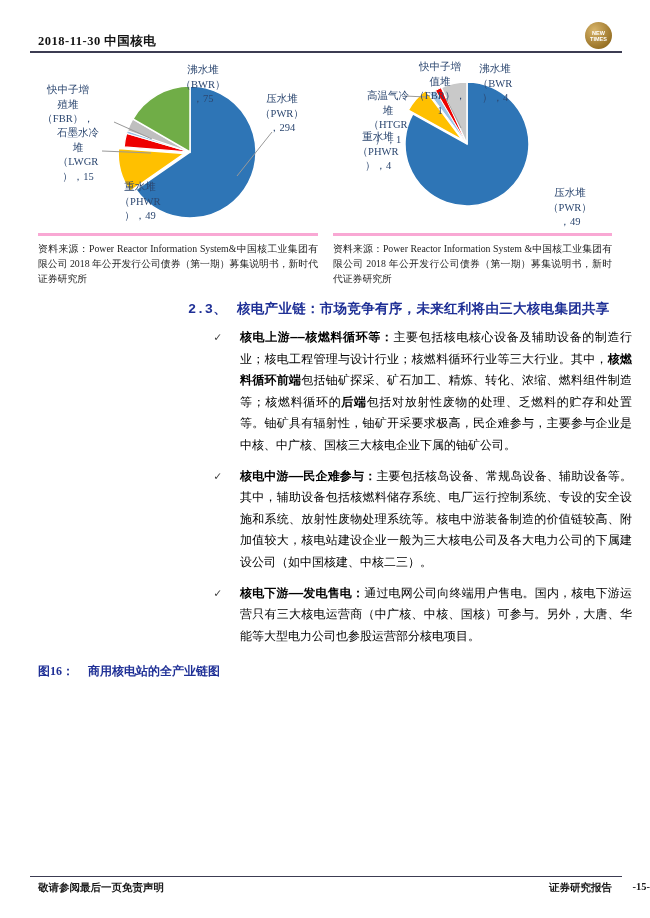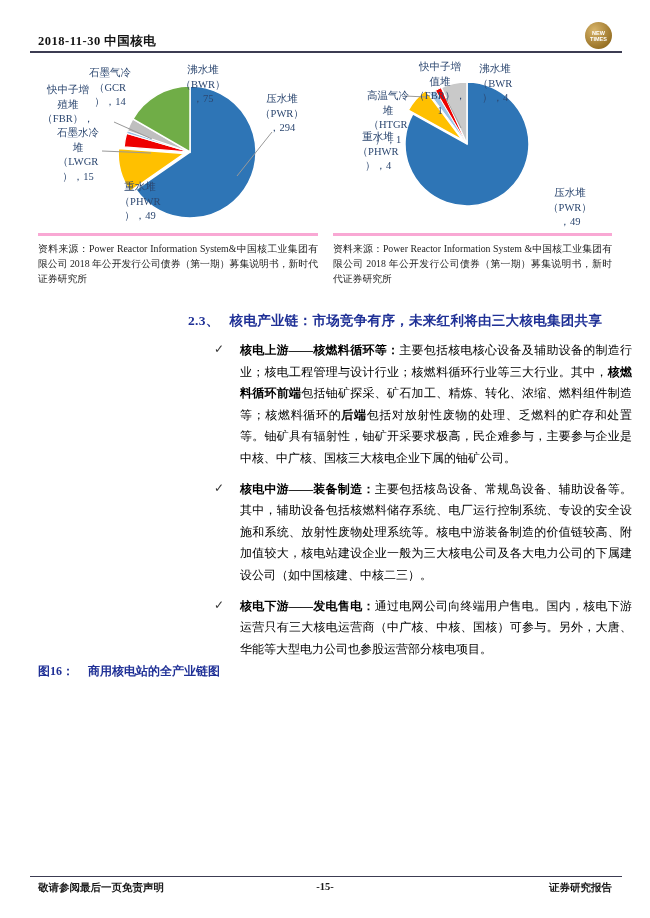--- a/index.html
+++ b/index.html
@@ -22,38 +22,38 @@
   .panel.left{left:38px;width:280px;}
   .panel.right{left:333px;width:279px;}
   .plot{position:absolute;left:0;top:0;width:100%;height:176px;}
   .plot svg{position:absolute;left:0;top:0;}
   .plbl{position:absolute;width:70px;text-align:center;font-size:10.5px;line-height:14.5px;
         color:#2c4770;white-space:pre-line;z-index:3;}
   .src{position:absolute;left:0;top:177px;width:100%;border-top:3px solid #f9a8d4;padding-top:5px;
        font-size:9.8px;line-height:15px;color:#1c1c1c;text-align:justify;}
 
   
-  .content{position:absolute;left:188px;top:312px;width:444px;}
+  .content{position:absolute;left:188px;top:300px;width:444px;font-family:Liberation Mono, monospace;}
   .h2{font-size:13.5px;font-weight:bold;color:#1f3096;letter-spacing:.3px;margin:0 0 10px 0;}
   .h2 .num{margin-right:10px;}
   .para{font-size:12.2px;line-height:21.6px;text-align:justify;text-indent:2em;margin:0 0 4px 0;color:#000;}
   .b{font-weight:bold;}
   .bullet{position:relative;margin-top:9px;padding-left:52px;}
   .bullet .mark{position:absolute;left:26px;top:2px;font-size:12px;color:#3a3a3a;}
   .bullet .btxt{font-size:12px;line-height:21.6px;text-align:justify;color:#000000;}
 
   
   .fig16{position:absolute;left:38px;top:663px;font-size:12px;font-weight:bold;color:#1f3096;}
   .fig16 .flabel{margin-right:14px;}
 
   
   .ft-rule{position:absolute;left:30px;top:876px;width:592px;height:1px;background:#3c3c52;}
   .ft{position:absolute;top:881px;font-size:10.5px;color:#1a1a1a;font-weight:bold;}
   .ft.l{left:38px;}
-  .ft.c{left:0;width:650px;text-align:center;}
+  .ft.c{left:0;width:650px;text-align:right;}
   .ft.r{right:38px;}
 </style>
 </head>
 <body>
 
 <div class="page">
 
   <div class="hdr-left">2018-11-30 中国核电</div>
   <div class="logo">
     <div class="seal">
@@ -75,23 +75,20 @@
         <line x1="234" y1="76" x2="199" y2="120" stroke="#999" stroke-width="1"></line>
         <line x1="76" y1="66" x2="114" y2="83" stroke="#999" stroke-width="1"></line>
         <line x1="64" y1="95" x2="113" y2="97" stroke="#999" stroke-width="1"></line>
       </svg>
       <div class="plbl" style="left:130px;top:7px;">沸水堆
 （BWR）
 ，75</div>
       <div class="plbl" style="left:209px;top:36px;">压水堆
 （PWR）
 ，294</div>
-      <div class="plbl" style="left:37px;top:10px;">石墨气冷
-（GCR
-），14</div>
       <div class="plbl" style="left:-5px;top:27px;">快中子增
 殖堆
 （FBR），</div>
       <div class="plbl" style="left:5px;top:70px;">石墨水冷
 堆
 （LWGR
 ），15</div>
       <div class="plbl" style="left:67px;top:124px;">重水堆
 （PHWR
 ），49</div>
@@ -137,21 +134,21 @@
     </div>
 
 
     <div class="bullet">
       <span class="mark">✓</span>
       <div class="btxt"><span class="b">核电上游——核燃料循环等：</span><span>主要包括核电核心设备及辅助设备的制造行业；核电工程管理与设计行业；核燃料循环行业等三大行业。其中，</span><span class="b">核燃料循环前端</span><span>包括铀矿探采、矿石加工、精炼、转化、浓缩、燃料组件制造等；核燃料循环的</span><span class="b">后端</span><span>包括对放射性废物的处理、乏燃料的贮存和处置等。铀矿具有辐射性，铀矿开采要求极高，民企难参与，主要参与企业是中核、中广核、国核三大核电企业下属的铀矿公司。</span></div>
     </div>
 
     <div class="bullet">
       <span class="mark">✓</span>
-      <div class="btxt"><span class="b">核电中游——装备制造：</span><span>主要包括核岛设备、常规岛设备、辅助设备等。其中，辅助设备包括核燃料储存系统、电厂运行控制系统、专设的安全设施和系统、放射性废物处理系统等。核电中游装备制造的价值链较高、附加值较大，核电站建设企业一般为三大核电公司及各大电力公司的下属建设公司（如中国核建、中核二三）。</span></div>
+      <div class="btxt"><span class="b">核电中游——民企难参与：</span><span>主要包括核岛设备、常规岛设备、辅助设备等。其中，辅助设备包括核燃料储存系统、电厂运行控制系统、专设的安全设施和系统、放射性废物处理系统等。核电中游装备制造的价值链较高、附加值较大，核电站建设企业一般为三大核电公司及各大电力公司的下属建设公司（如中国核建、中核二三）。</span></div>
     </div>
 
     <div class="bullet">
       <span class="mark">✓</span>
       <div class="btxt"><span class="b">核电下游——发电售电：</span><span>通过电网公司向终端用户售电。国内，核电下游运营只有三大核电运营商（中广核、中核、国核）可参与。另外，大唐、华能等大型电力公司也参股运营部分核电项目。</span></div>
     </div>
   </div>
 
   <div class="fig16">
     <span class="flabel">图16：</span><span>商用核电站的全产业链图</span>

